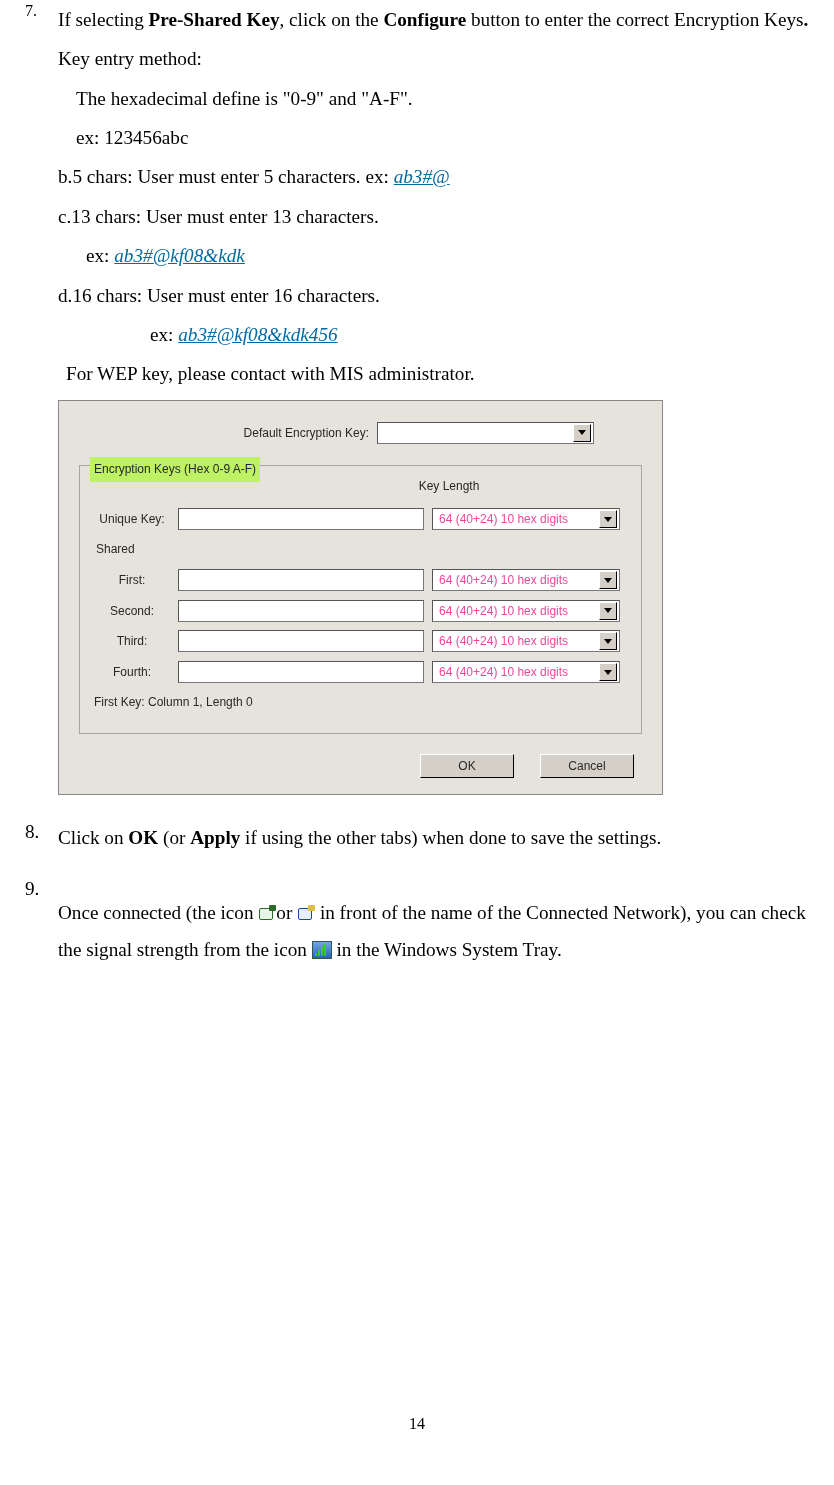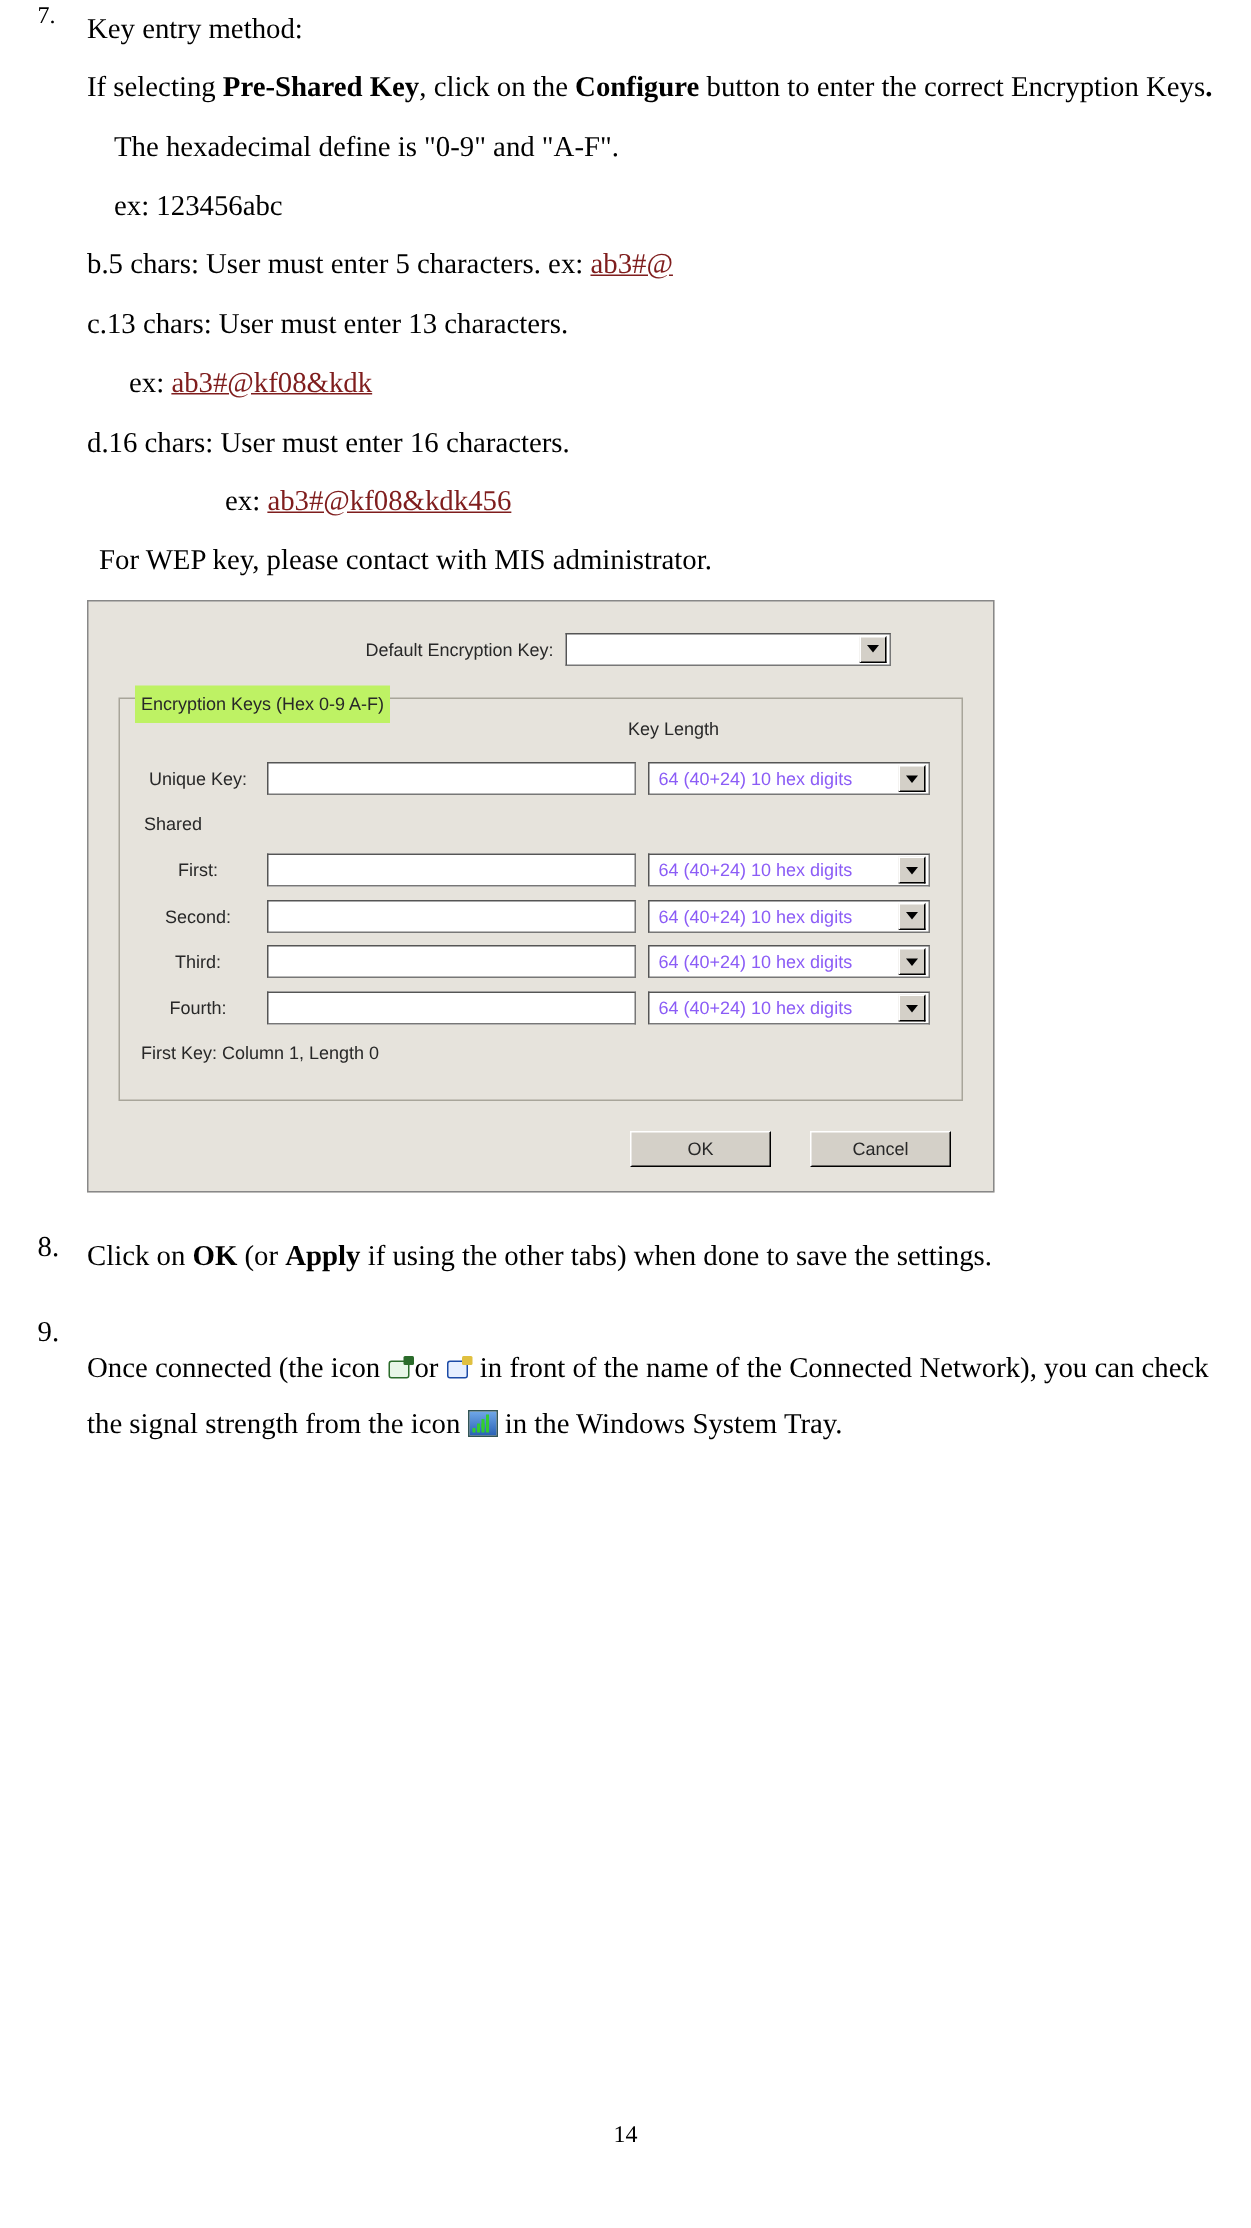--- a/index.html
+++ b/index.html
@@ -31,21 +31,21 @@
     flex-shrink: 0;
     font-size: 19.2px;
   }
   .list-body {
     flex: 1;
     line-height: 2.05;
   }
   .indent-a { padding-left: 18px; }
   .indent-b { padding-left: 8px; margin-left: 20px; }
   .indent-c { padding-left: 92px; }
-  a.ul { color: #7f1d1d; text-decoration: underline; }
+  a.ul { color: #0369a1; text-decoration: underline; font-style: italic; }
   b { font-weight: bold; }
 
   
   .dialog {
     width: 603px;
     margin: 6px 0 18px 0;
     border: 1px solid #888;
     font-family: Tahoma, Arial, sans-serif;
     font-size: 12px;
     color: #282828;
@@ -89,21 +89,21 @@
   .w-def-lbl { width: 290px; }
   .input {
     background: #fff;
     border: 1px solid #777;
     border-top-color:#555; border-left-color:#555;
     height: 20px;
   }
   .combo {
     display:flex; align-items:center; justify-content:space-between;
     padding:0 2px 0 6px;
-    color:#8b5cf6;
+    color:#ec4899;
     font-size:12px;
   }
   .arrow-btn {
     width:16px; height:16px;
     background:#d4d0c8;
     border:1px solid #000;
     border-top-color:#fff; border-left-color:#fff;
     display:flex;align-items:center;justify-content:center;
     flex-shrink:0;
   }
@@ -146,24 +146,24 @@
   .page-num { position:absolute; bottom:52px; left:0; width:834px; text-align:center; font-size:16px; }
 </style>
 </head>
 <body>
 
 <div class="page">
 
   <div class="list-item">
     <div class="list-num">7.</div>
     <div class="list-body">
-      <div>Key entry method:</div>
       <div>
         <span>If selecting </span><b>Pre-Shared Key</b><span>, click on the </span><b>Configure</b><span> button to enter the correct Encryption Keys</span><b>.</b>
       </div>
+      <div>Key entry method:</div>
       <div class="indent-a">The hexadecimal define is "0-9" and "A-F".</div>
       <div class="indent-a">ex: 123456abc</div>
       <div>
         <span>b.5 chars: User must enter 5 characters. ex: </span><a class="ul">ab3#@</a>
       </div>
       <div>c.13 chars: User must enter 13 characters.</div>
       <div class="indent-b">
         <span>ex: </span><a class="ul">ab3#@kf08&amp;kdk</a>
       </div>
       <div>d.16 chars: User must enter 16 characters.</div>

